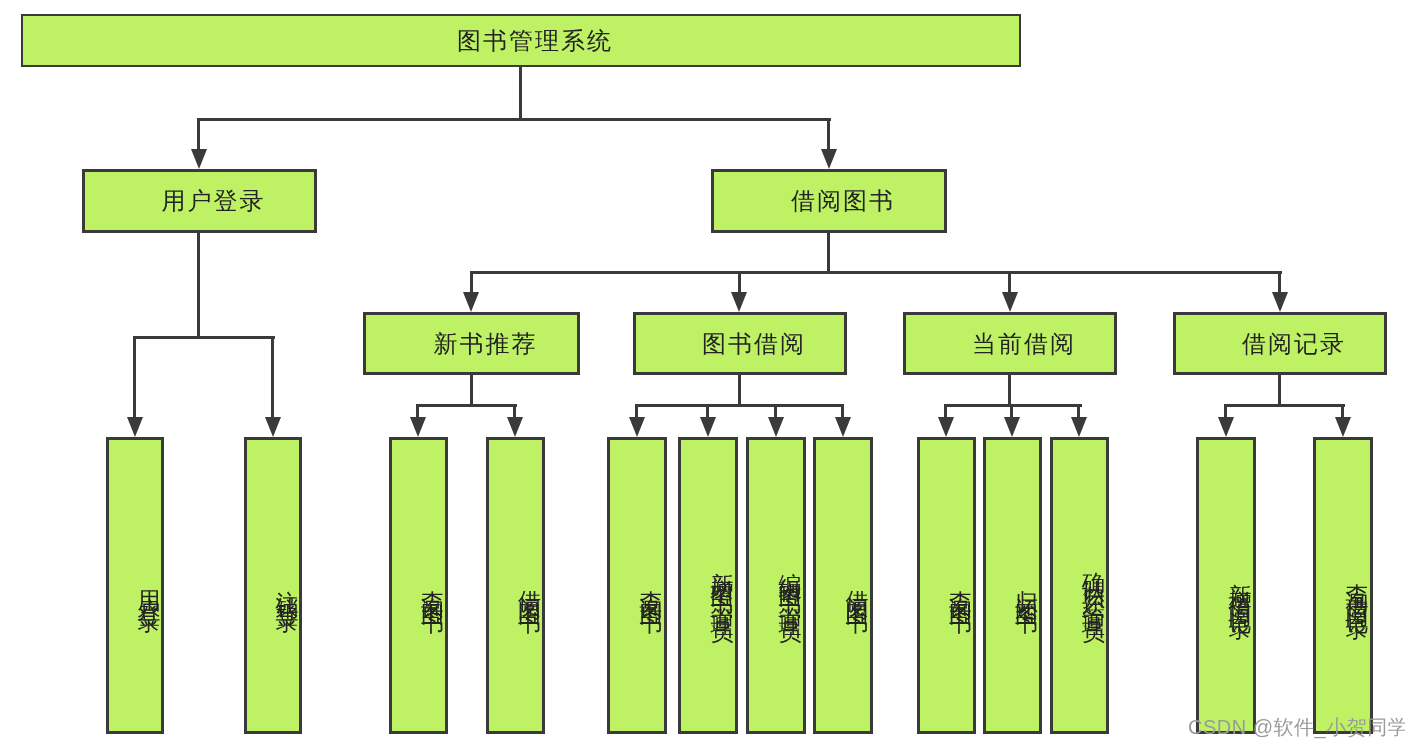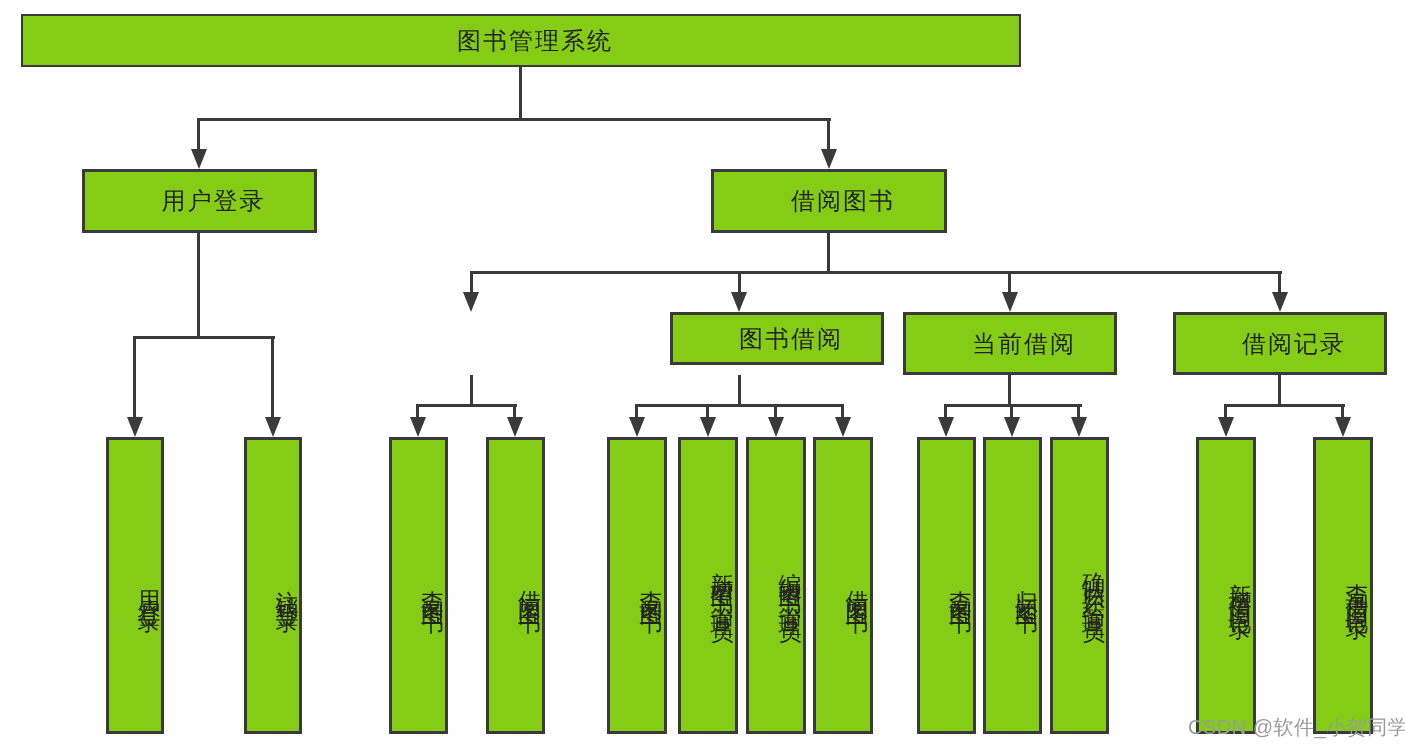--- a/index.html
+++ b/index.html
@@ -1,21 +1,21 @@
 <!DOCTYPE html>
 <html><head>
 <meta charset="utf-8">
 <style>
   html,body{margin:0;padding:0;background:#ffffff;}
   .canvas{
     position:relative;width:1405px;height:747px;background:#ffffff;overflow:hidden;
     font-family:"Liberation Sans","DejaVu Sans",sans-serif;color:#232323;
   }
   .box{
-    position:absolute;box-sizing:border-box;border:3px solid #3a3a3a;background:#84cc16;
+    position:absolute;box-sizing:border-box;border:3px solid #3a3a3a;background:#bef264;
     display:flex;align-items:center;justify-content:center;padding-left:28px;
   }
   .box.h span{font-size:24px;letter-spacing:2px;white-space:nowrap;}
   .box.v span{
     writing-mode:vertical-rl;font-size:23px;letter-spacing:7px;line-height:1;white-space:nowrap;
   }
   .hline,.vline{position:absolute;background:#3a3a3a;}
   .hline{height:3px;}
   .vline{width:3px;}
   .arrow{
@@ -97,21 +97,24 @@
     <span>图书管理系统</span>
   </div>
 
   <div class="box h" style="left:82px;top:169px;width:235px;height:64px">
     <span>用户登录</span>
   </div>
   <div class="box h" style="left:711px;top:169px;width:236px;height:64px">
     <span>借阅图书</span>
   </div>
 
-  <div class="box h" style="left:670px;top:312px;width:214px;height:53px">
+  <div class="box h" style="left:363px;top:312px;width:217px;height:63px">
+    <span>新书推荐</span>
+  </div>
+  <div class="box h" style="left:633px;top:312px;width:214px;height:63px">
     <span>图书借阅</span>
   </div>
   <div class="box h" style="left:903px;top:312px;width:214px;height:63px">
     <span>当前借阅</span>
   </div>
   <div class="box h" style="left:1173px;top:312px;width:214px;height:63px">
     <span>借阅记录</span>
   </div>
 
   <div class="box v" style="left:106px;top:437px;width:58px;height:297px">

